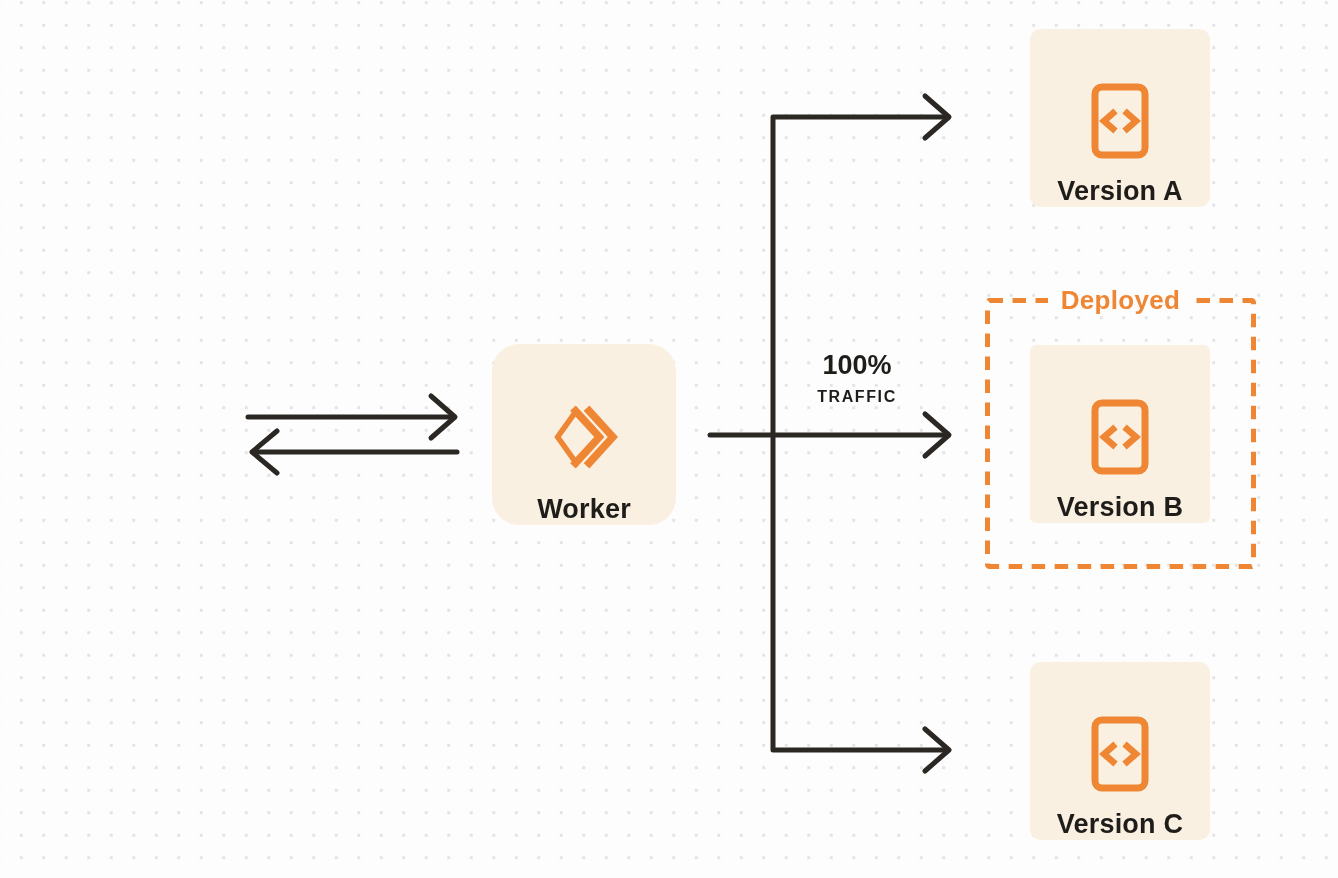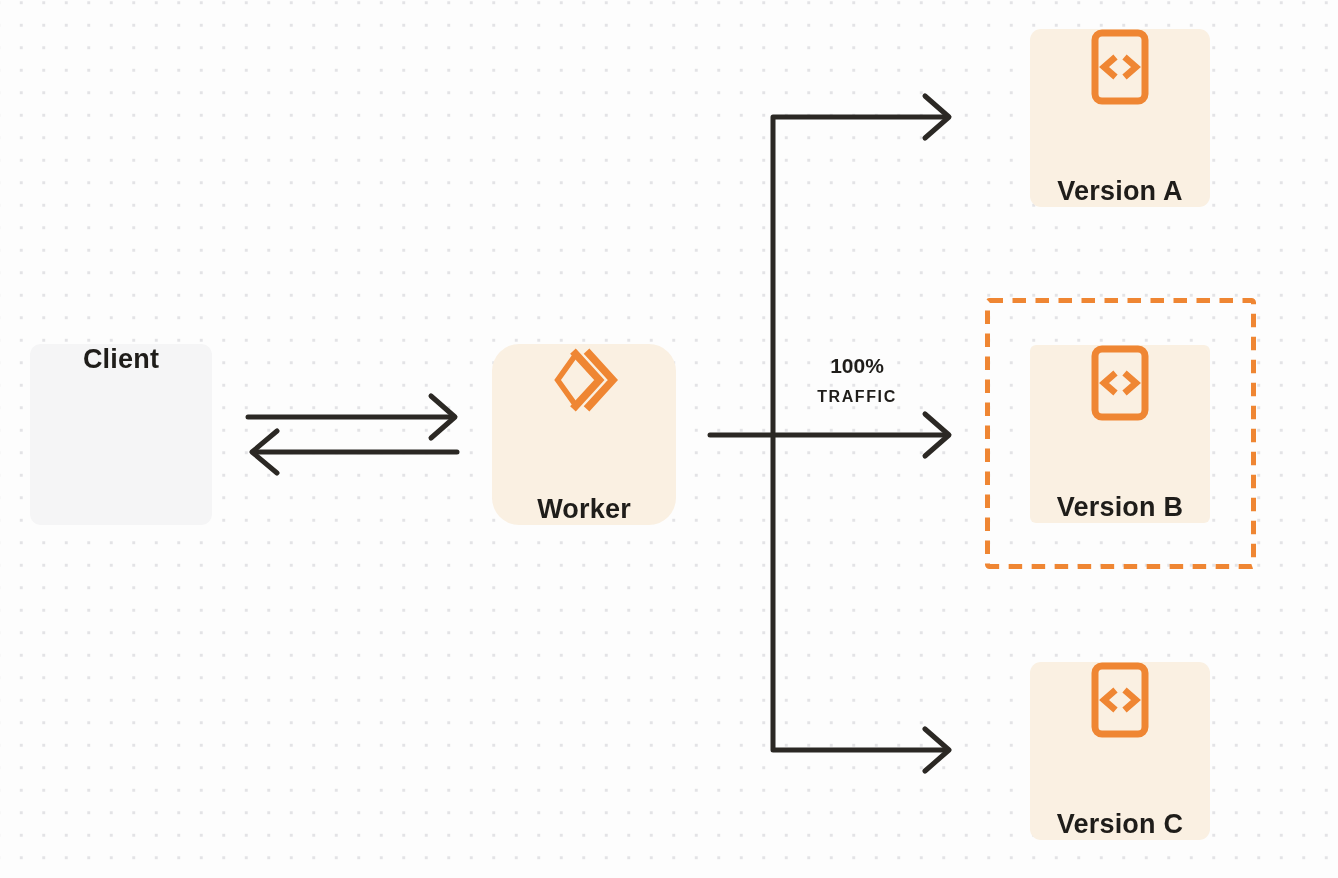--- a/index.html
+++ b/index.html
@@ -46,21 +46,21 @@
     stroke-width: 5;
     stroke-dasharray: 13.5 9.5;
   }
 
   .node {
     position: absolute;
     border-radius: 11px;
     display: flex;
     flex-direction: column;
     align-items: center;
-    justify-content: space-between;
+    justify-content: flex-end;
   }
   .node.gray  { background: var(--node-gray); }
   .node.cream { background: var(--node-cream); }
 
   .node-label {
     font-weight: 700;
     font-size: 27px;
     letter-spacing: 0.2px;
     color: var(--text-dark);
   }
@@ -98,21 +98,21 @@
 
   .traffic-label {
     position: absolute;
     left: 777px;
     top: 349px;
     width: 160px;
     text-align: center;
     color: var(--text-dark);
     pointer-events: none;
   }
-  .traffic-line1 { font-weight: 700; font-size: 21px; line-height: 33px; }
+  .traffic-line1 { font-weight: 700; font-size: 27px; line-height: 33px; }
   .traffic-line2 { font-weight: 700; font-size: 16px; line-height: 30px; letter-spacing: 1.6px; }
 </style>
 </head>
 <body>
 
 <div class="canvas">
 
   <svg class="overlay" viewBox="0 0 1338 878" aria-hidden="true">
 
     <g>
@@ -136,23 +136,20 @@
     </g>
 
     <g>
       <path class="connector" d="M773 435 V750 H944"></path>
       <path class="connector" d="M925 729 L949 750 L925 771"></path>
     </g>
 
     <rect class="deployed-border" x="987.5" y="300.5" width="266" height="266" rx="2"></rect>
   </svg>
 
-  <div class="node gray node-client">
-    <span class="node-label">Client</span>
-  </div>
 
   <div class="node cream node-worker">
     <svg width="68" height="72" viewBox="0 0 80 84" aria-hidden="true">
       <polyline class="icon-stroke" points="29,14 9,42 29,70" stroke-width="6.5"></polyline>
       <polyline class="icon-stroke" points="27,8 58,42 27,76" stroke-width="9"></polyline>
       <polyline class="icon-stroke" points="43,8 74,42 43,76" stroke-width="9"></polyline>
     </svg>
     <span class="node-label">Worker</span>
   </div>
 
@@ -176,19 +173,22 @@
 
   <div class="node cream node-version node-version-c">
     <svg width="58" height="76" viewBox="0 0 58 76" aria-hidden="true">
       <rect class="icon-stroke" x="4" y="4" width="50" height="68" rx="7" stroke-width="7"></rect>
       <polyline class="icon-stroke" points="24.5,28 13,38 24.5,48" stroke-width="6.5"></polyline>
       <polyline class="icon-stroke" points="33.5,28 45,38 33.5,48" stroke-width="6.5"></polyline>
     </svg>
     <span class="node-label">Version C</span>
   </div>
 
+  <div class="deployed-label">
+    <span>Deployed</span>
+  </div>
 
   <div class="traffic-label">
     <div class="traffic-line1">100%</div>
     <div class="traffic-line2">TRAFFIC</div>
   </div>
 
 </div>
 
 </body></html>

